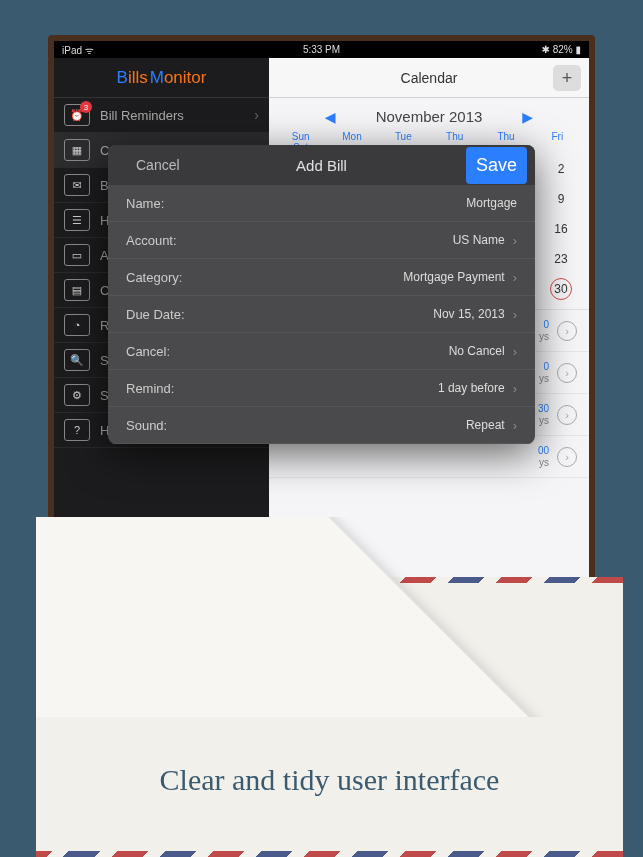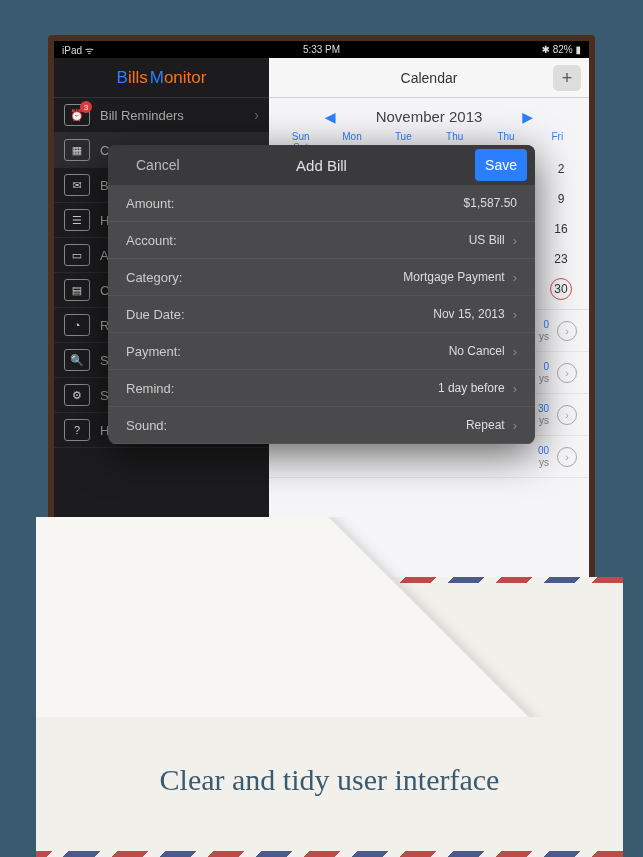--- a/index.html
+++ b/index.html
@@ -165,21 +165,21 @@
   background: #3a3a3c;
   display: flex; align-items: center; justify-content: center;
   position: relative;
   font-size: 15px;
 }
 .modal-cancel { position: absolute; left: 12px; color: #bbb; font-size: 14px; margin-left: 16px; }
 .modal-save {
   position: absolute; right: 8px;
   background: #2b7fff; color: #fff;
   padding: 8px 10px; border-radius: 4px;
-  font-size: 14px;
+  font-size: 18px;
 }
 .modal-row {
   height: 37px;
   display: flex; align-items: center;
   padding: 0 18px;
   border-bottom: 1px solid #555;
   font-size: 13px;
 }
 .modal-row .label { color: #ccc; }
 .modal-row .value { margin-left: auto; color: #ddd; font-size: 12px; }
@@ -392,40 +392,40 @@
 </div>
 
 <div class="modal">
   <div class="modal-header">
     <span class="modal-cancel">Cancel</span>
     <span>Add Bill</span>
     <span class="modal-save">Save</span>
   </div>
   <div id="modal-rows">
       <div class="modal-row">
-        <span class="label">Amount:</span>
-    <span class="value">$1,587.50</span>
+        <span class="label">Name:</span>
+    <span class="value">Mortgage</span>
     </div>
       <div class="modal-row">
         <span class="label">Account:</span>
-    <span class="value">US Bill</span>
+    <span class="value">US Name</span>
     <span class="chev">›</span>
       </div>
       <div class="modal-row">
         <span class="label">Category:</span>
     <span class="value">Mortgage Payment</span>
     <span class="chev">›</span>
       </div>
       <div class="modal-row">
         <span class="label">Due Date:</span>
     <span class="value">Nov 15, 2013</span>
     <span class="chev">›</span>
       </div>
       <div class="modal-row">
-        <span class="label">Payment:</span>
+        <span class="label">Cancel:</span>
     <span class="value">No Cancel</span>
     <span class="chev">›</span>
       </div>
       <div class="modal-row">
         <span class="label">Remind:</span>
     <span class="value">1 day before</span>
     <span class="chev">›</span>
       </div>
       <div class="modal-row">
         <span class="label">Sound:</span>

